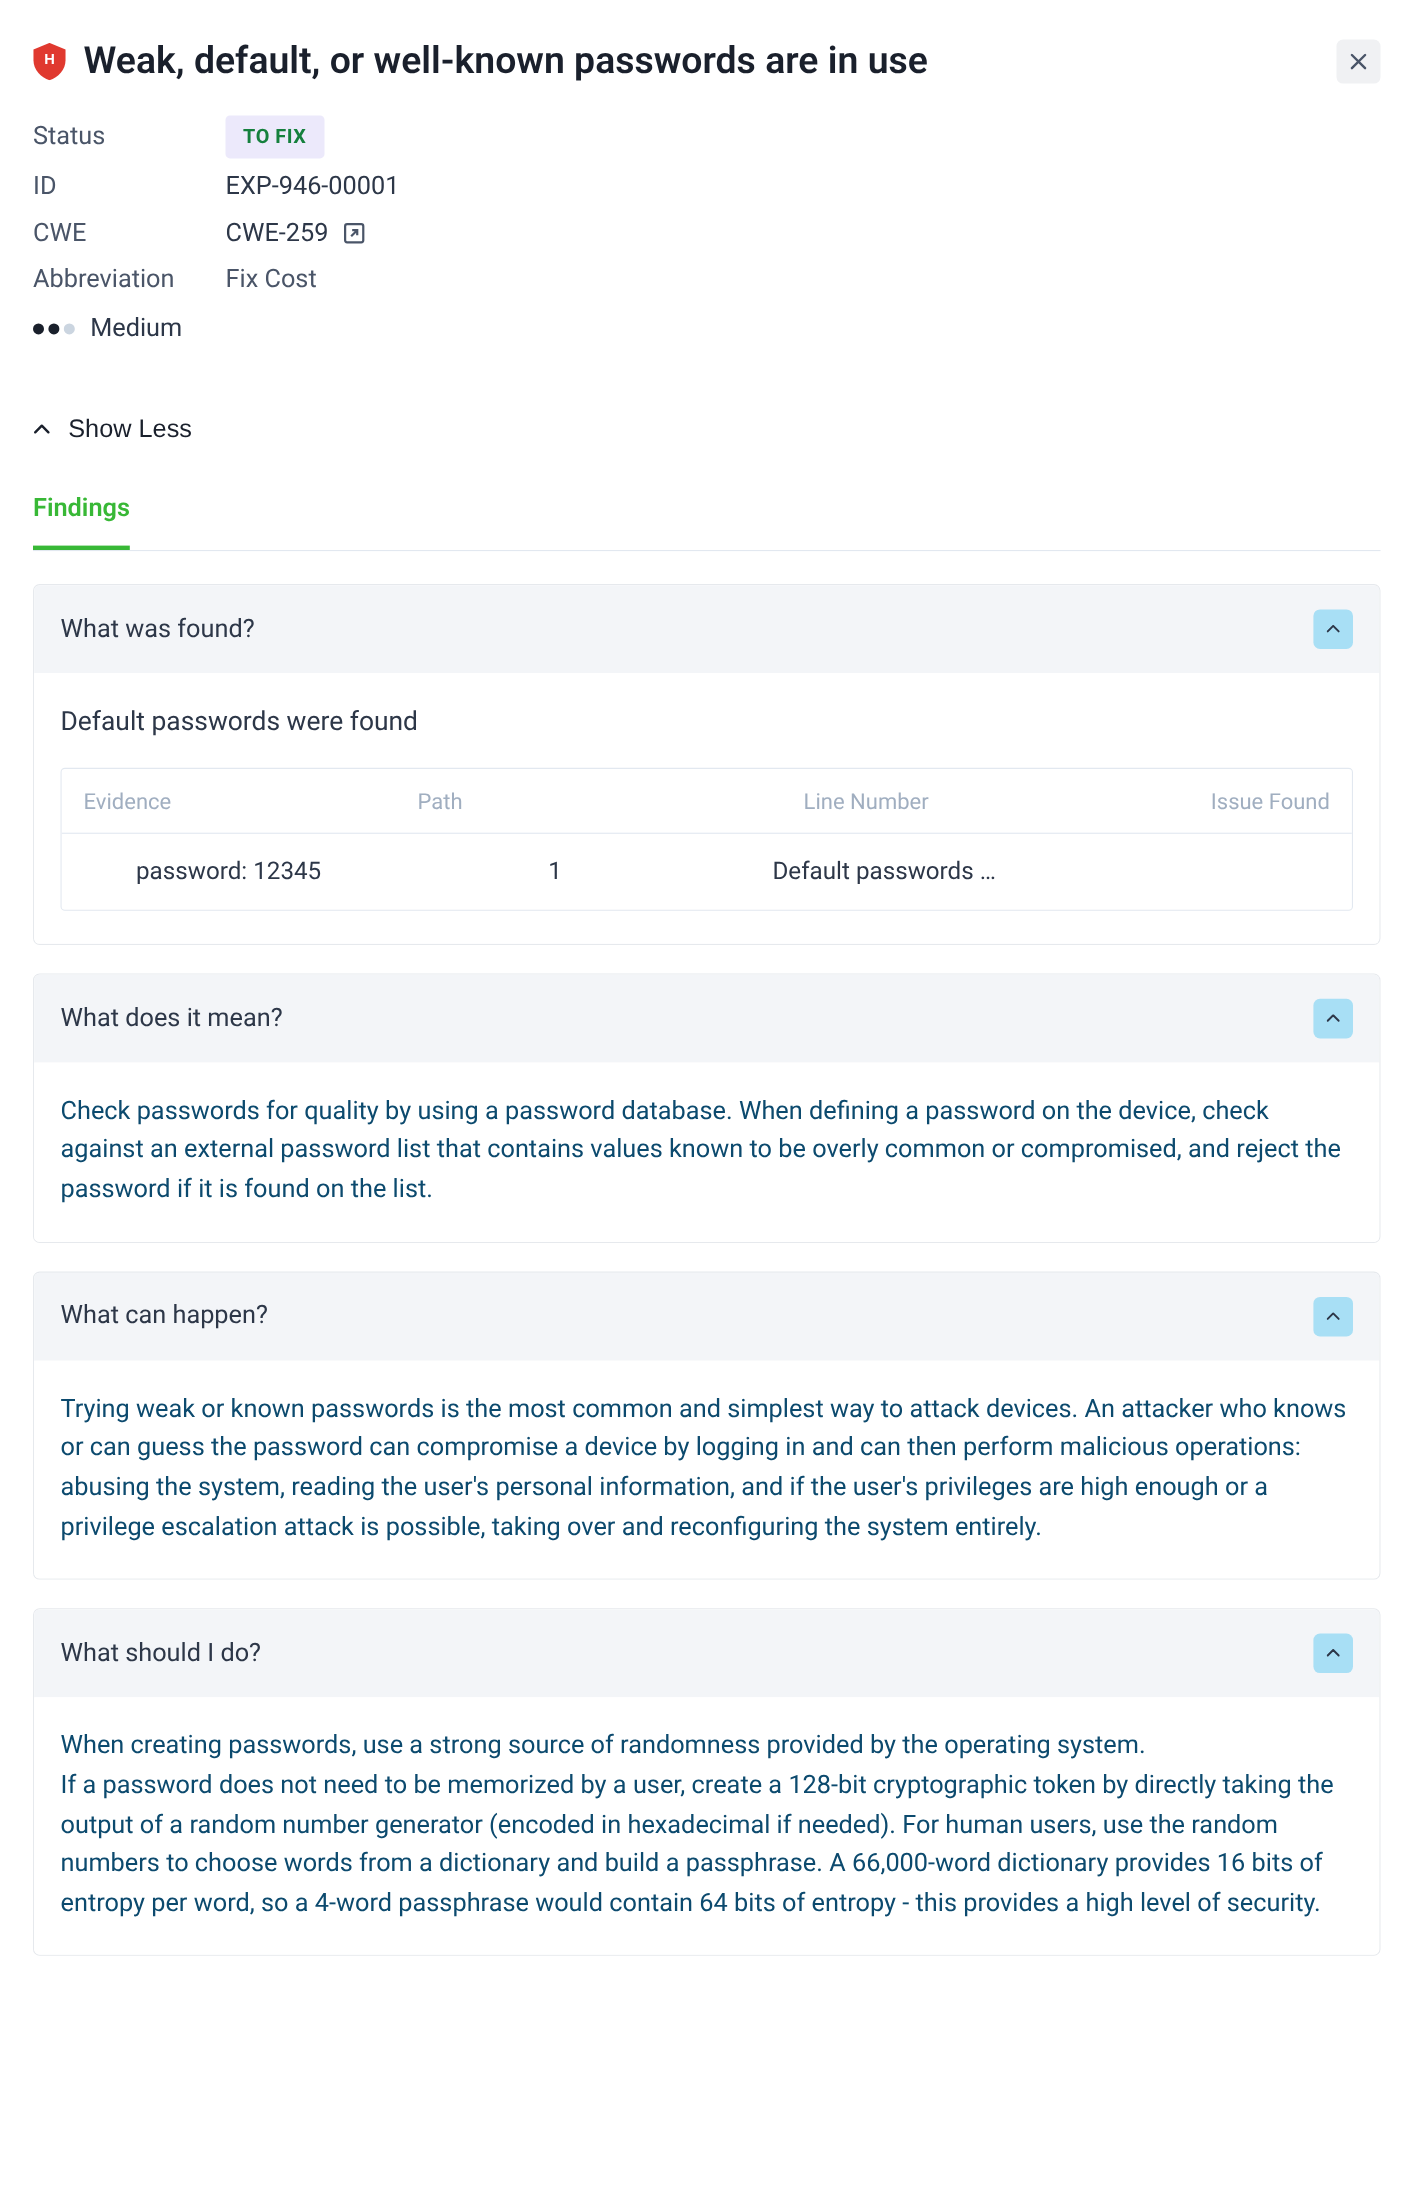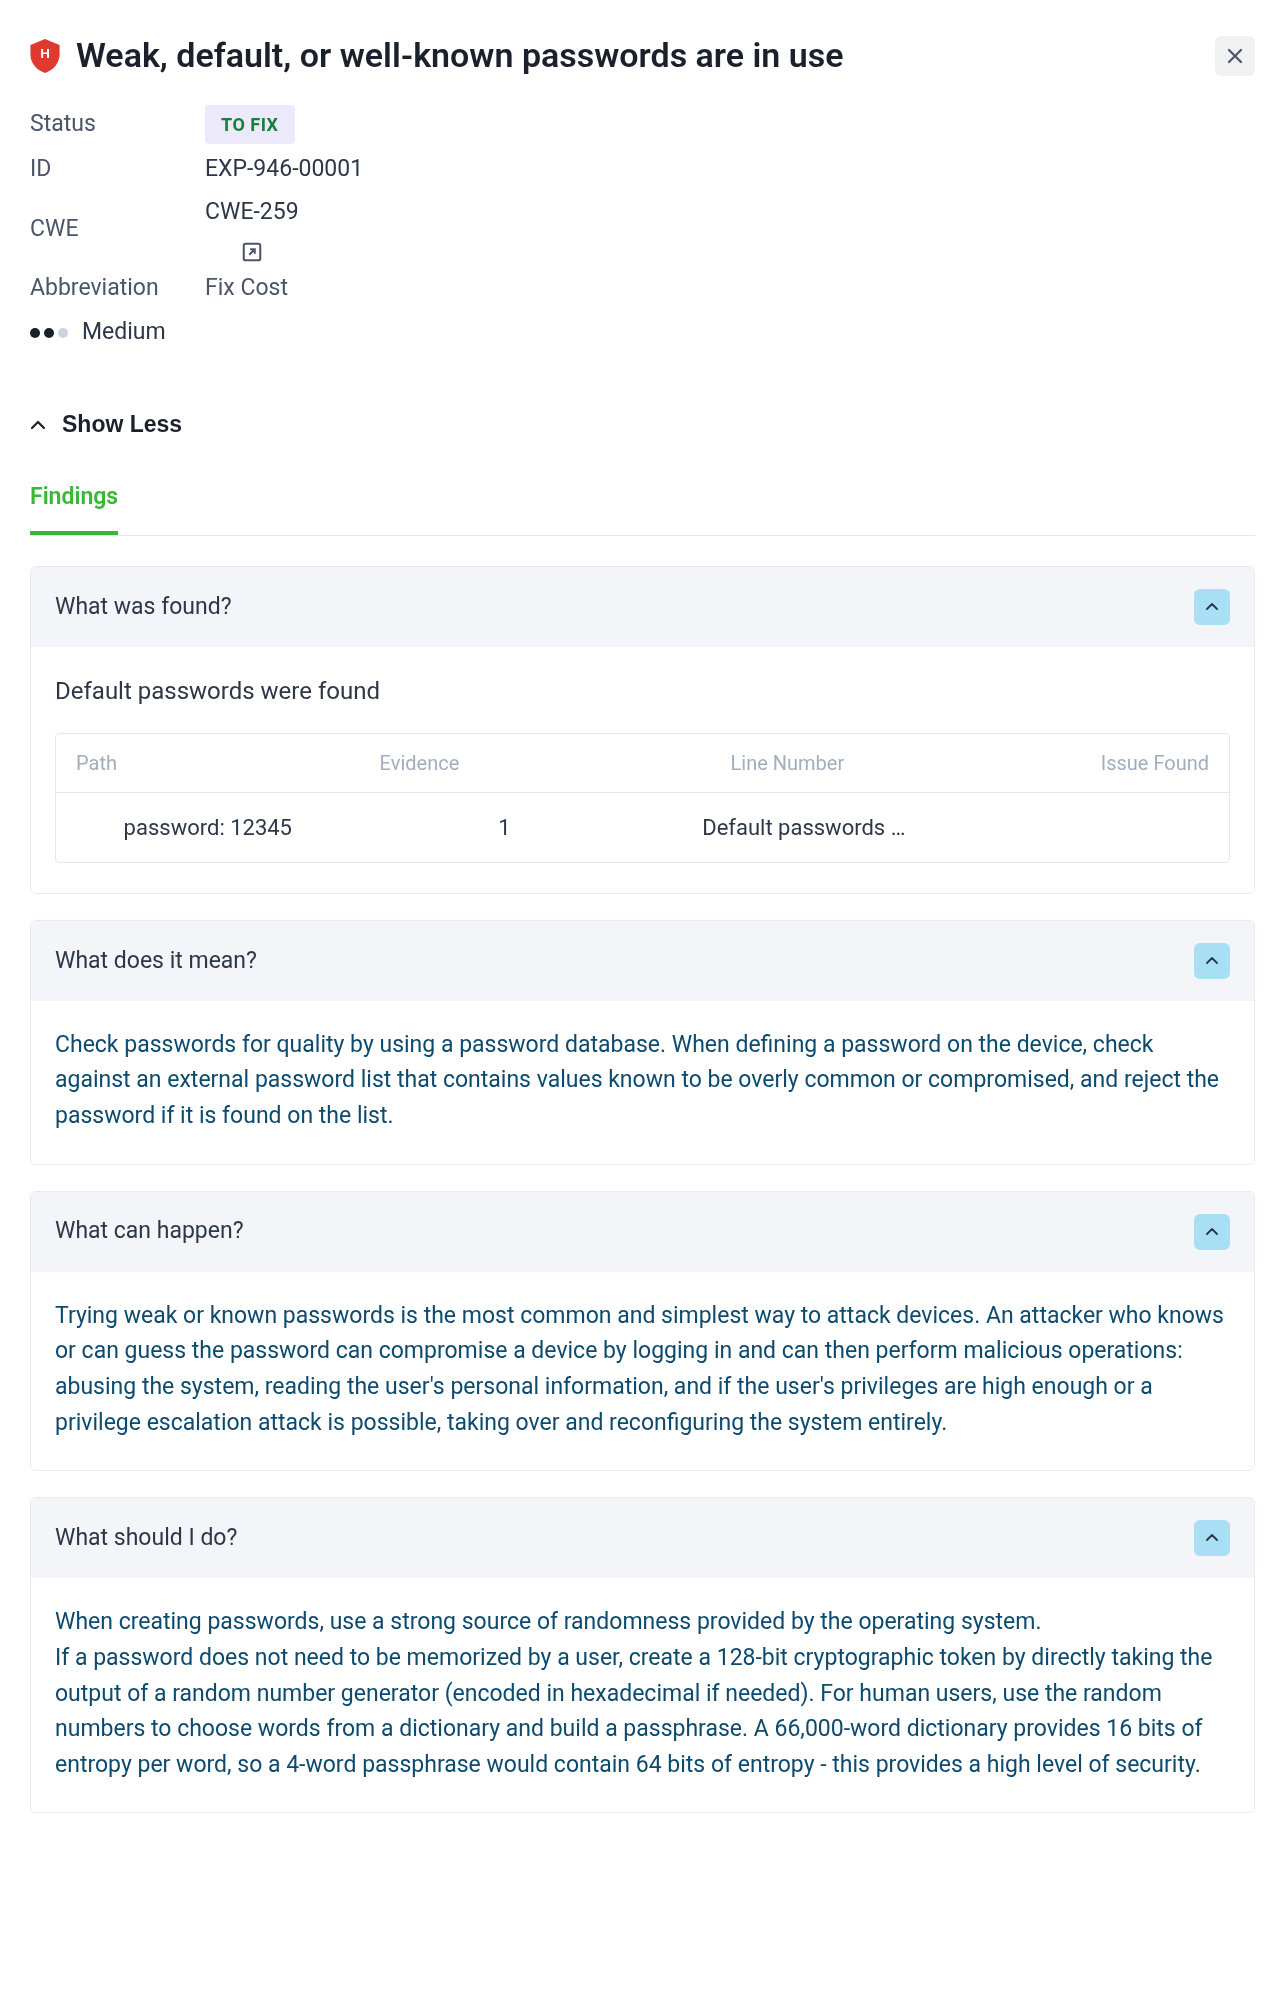--- a/index.html
+++ b/index.html
@@ -67,21 +67,20 @@
       font-weight: 700;
       font-size: 18px;
       letter-spacing: 0.5px;
       padding: 6px 16px;
       border-radius: 4px;
     }
     .cwe-value {
       display: inline-flex;
       align-items: center;
       gap: 12px;
-      flex-direction: column;
     }
     .ext-link-icon {
       width: 22px;
       height: 22px;
       color: #4a5568;
       flex-shrink: 0;
     }
     .fixcost {
       display: inline-flex;
       align-items: center;
@@ -95,21 +94,21 @@
       width: 10px;
       height: 10px;
       border-radius: 50%;
       background: #1a202c;
     }
     .dot.empty { background: #cbd5e0; }
     .show-toggle {
       display: inline-flex;
       align-items: center;
       gap: 16px;
-      font-weight: 700;
+      font-weight: 400;
       font-size: 23px;
       color: #1a202c;
       cursor: pointer;
       margin-bottom: 42px;
       border: none;
       background: none;
     }
     .chevron-up {
       width: 16px;
       height: 10px;
@@ -275,22 +274,22 @@
     <button class="collapse-btn">
       <svg viewBox="0 0 12 8">
           <path d="M1 6 L6 1 L11 6" stroke="currentColor" stroke-width="1.8" fill="none" stroke-linecap="round" stroke-linejoin="round"></path>
         </svg>
     </button>
   </div>
   <div class="acc-body">
     <div class="found-heading">Default passwords were found</div>
     <div class="etable">
       <div class="etable-header">
+        <div>Evidence</div>
         <div>Path</div>
-        <div>Evidence</div>
         <div class="th-line">Line Number</div>
         <div class="th-issue">Issue Found</div>
       </div>
       <div class="etable-row">
         <div class="td-evidence">password: 12345</div>
         <div class="td-line">1</div>
         <div class="td-issue">Default passwords …</div>
       </div>
     </div>
   </div>

